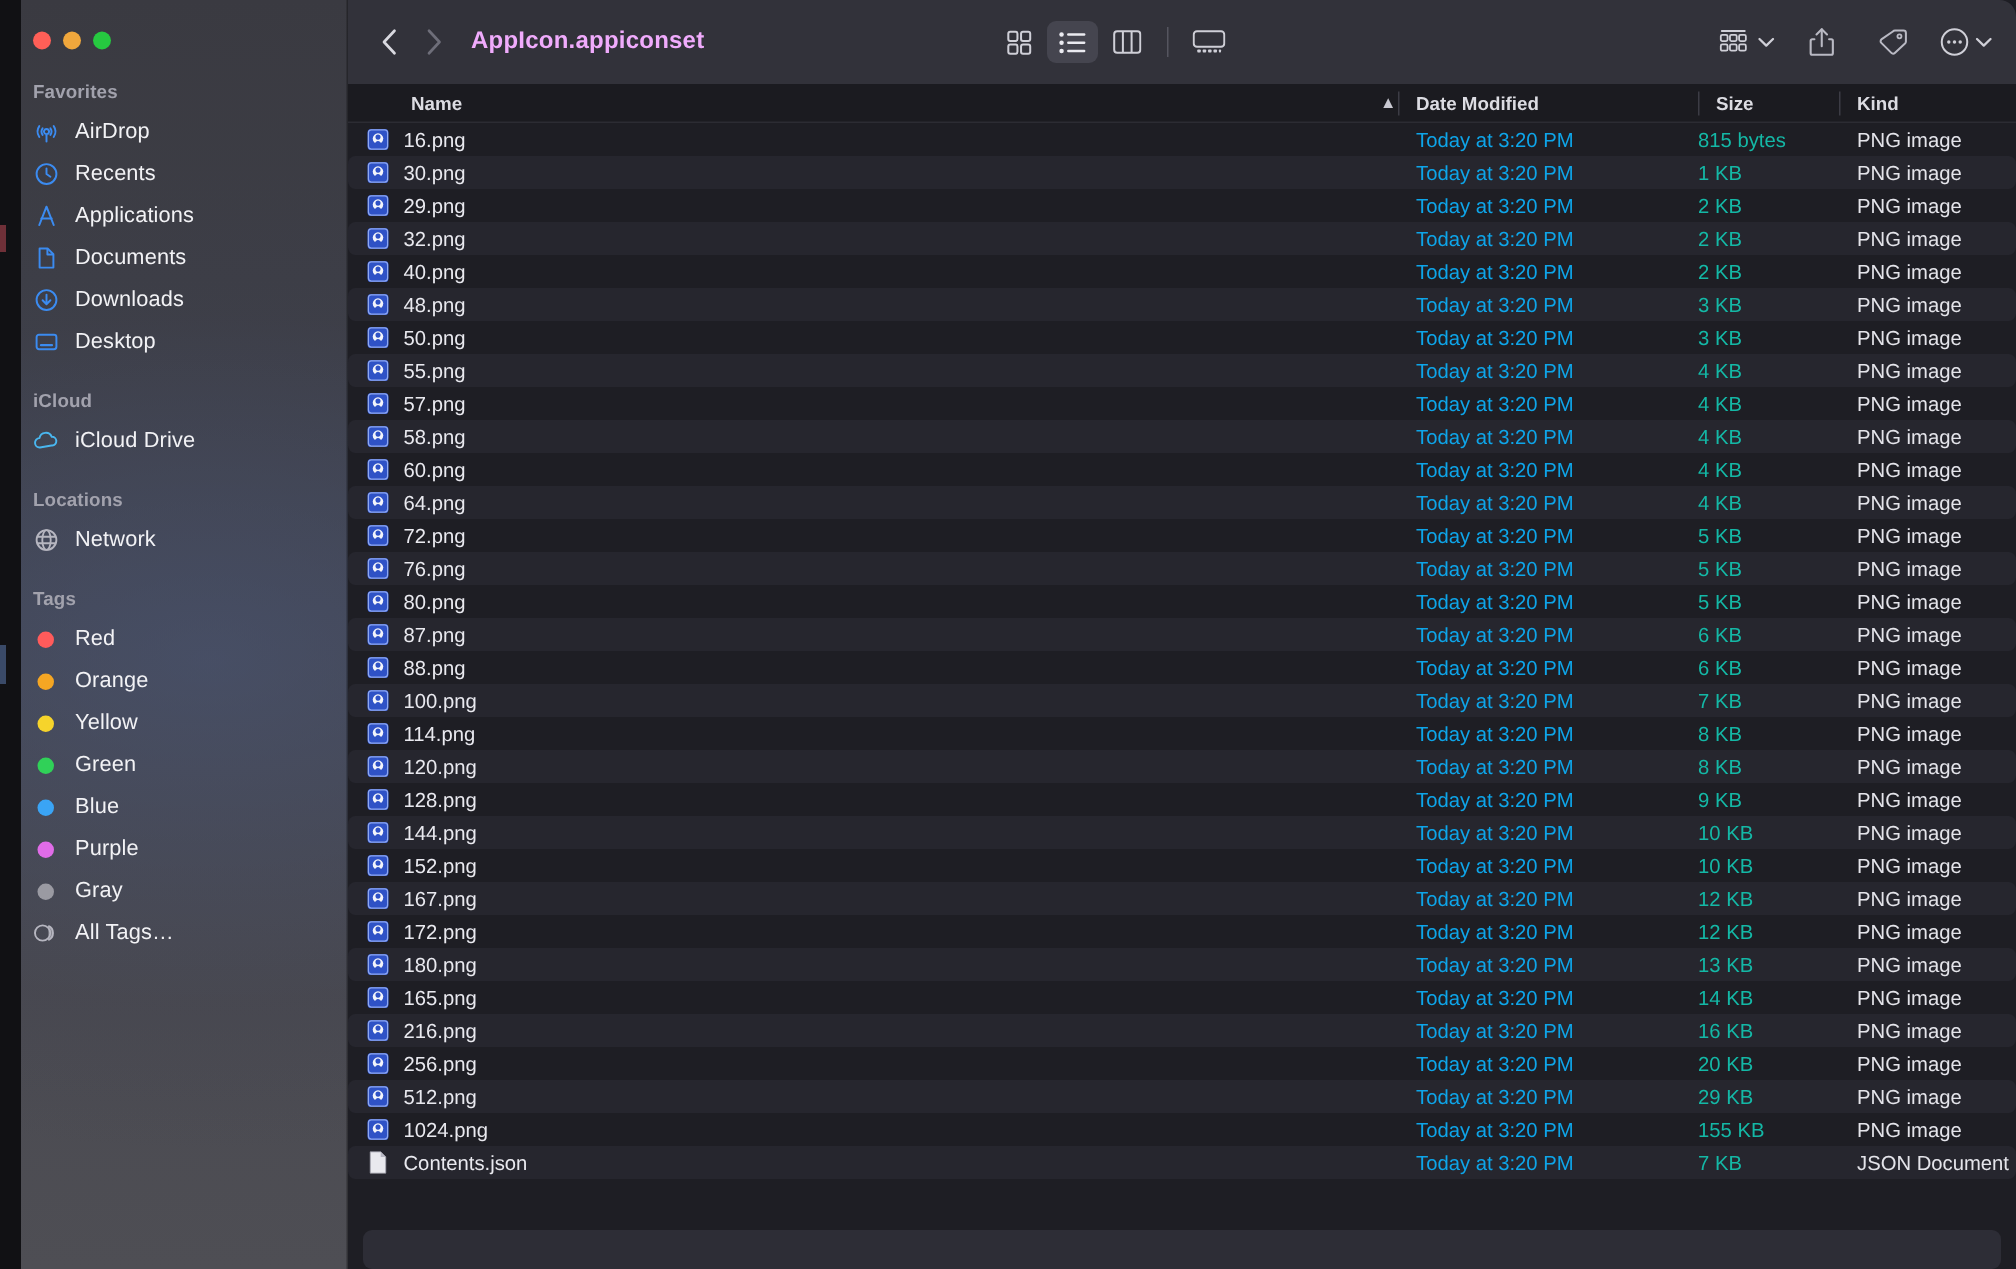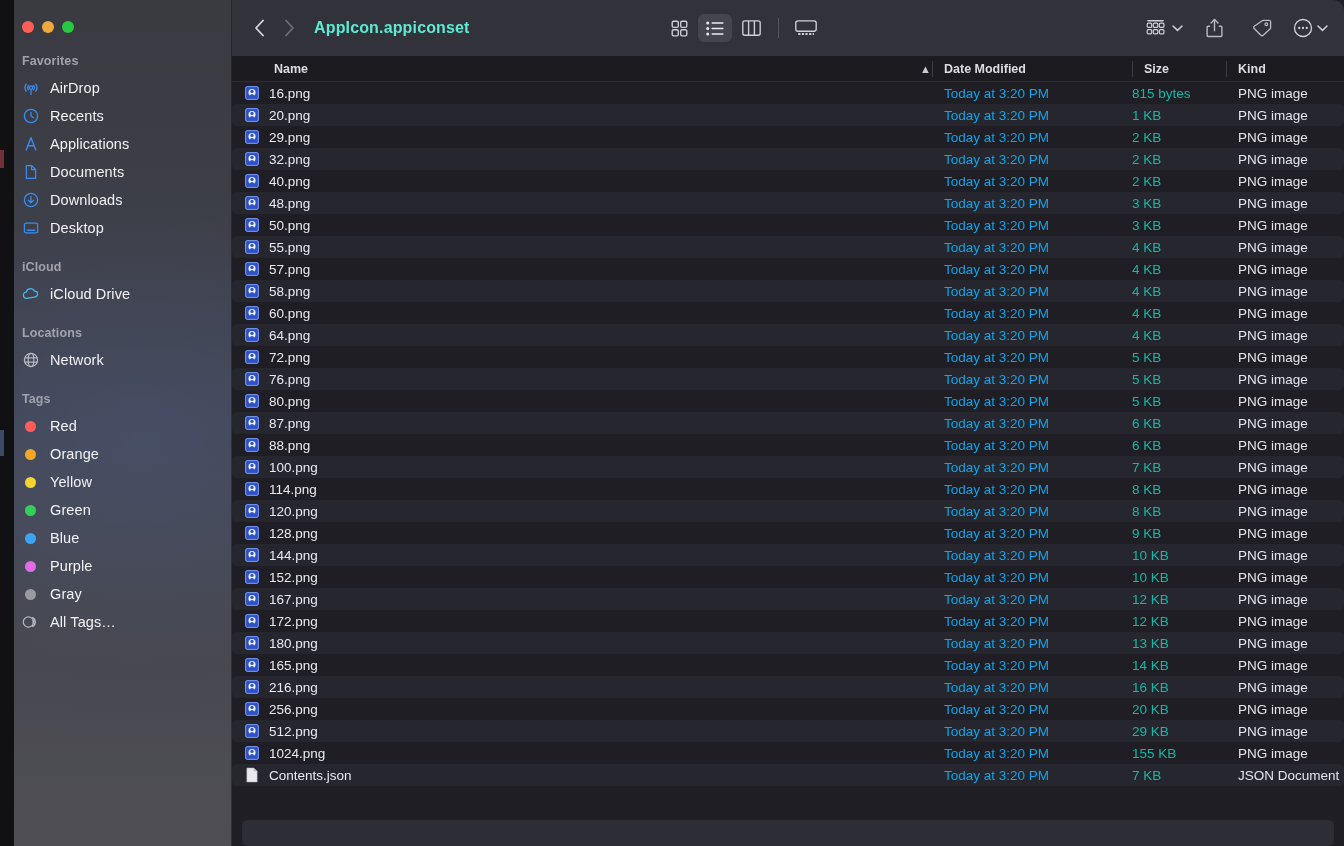--- a/index.html
+++ b/index.html
@@ -113,21 +113,21 @@
     padding: 0 16px 0 12px;
     position: relative;
   }
   .navbtn {
     width: 30px; height: 30px;
     display: flex; align-items: center; justify-content: center;
     cursor: default;
   }
   .title {
     margin-left: 10px;
-    color: #5eead4;
+    color: #f0abfc;
     font-size: 16px;
     font-weight: 700;
     letter-spacing: .15px;
     white-space: nowrap;
   }
 
   .tb-center {
     position: absolute; left: 430px; top: 0;
     height: 56px; display: flex; align-items: center; gap: 2px;
   }
@@ -509,21 +509,21 @@
           <div class="cell-name">
             <span>
               <svg class="fico" viewBox="0 0 16 16">
                 <rect x="1" y="1" width="14" height="14" rx="2.4" fill="#2f52c6"></rect>
                 <rect x="1.6" y="1.6" width="12.8" height="12.8" rx="2" fill="none" stroke="#8fa8f0" stroke-width=".8"></rect>
                 <circle cx="8" cy="7.4" r="3.5" fill="#f2f4fb"></circle>
                 <path d="M5.6 11.4c.5-1.6 1.3-2.4 2.4-2.4s1.9.8 2.4 2.4z" fill="#2f52c6"></path>
                 <circle cx="8" cy="6.4" r="1.7" fill="#2f52c6"></circle>
               </svg>
             </span>
-            <span>20.png</span>
+            <span>30.png</span>
           </div>
           <div class="cell-date">Today at 3:20 PM</div>
           <div class="cell-size">1 KB</div>
           <div class="cell-kind">PNG image</div>
         </div>
         <div class="row">
           <div class="cell-name">
             <span>
               <svg class="fico" viewBox="0 0 16 16">
                 <rect x="1" y="1" width="14" height="14" rx="2.4" fill="#2f52c6"></rect>

